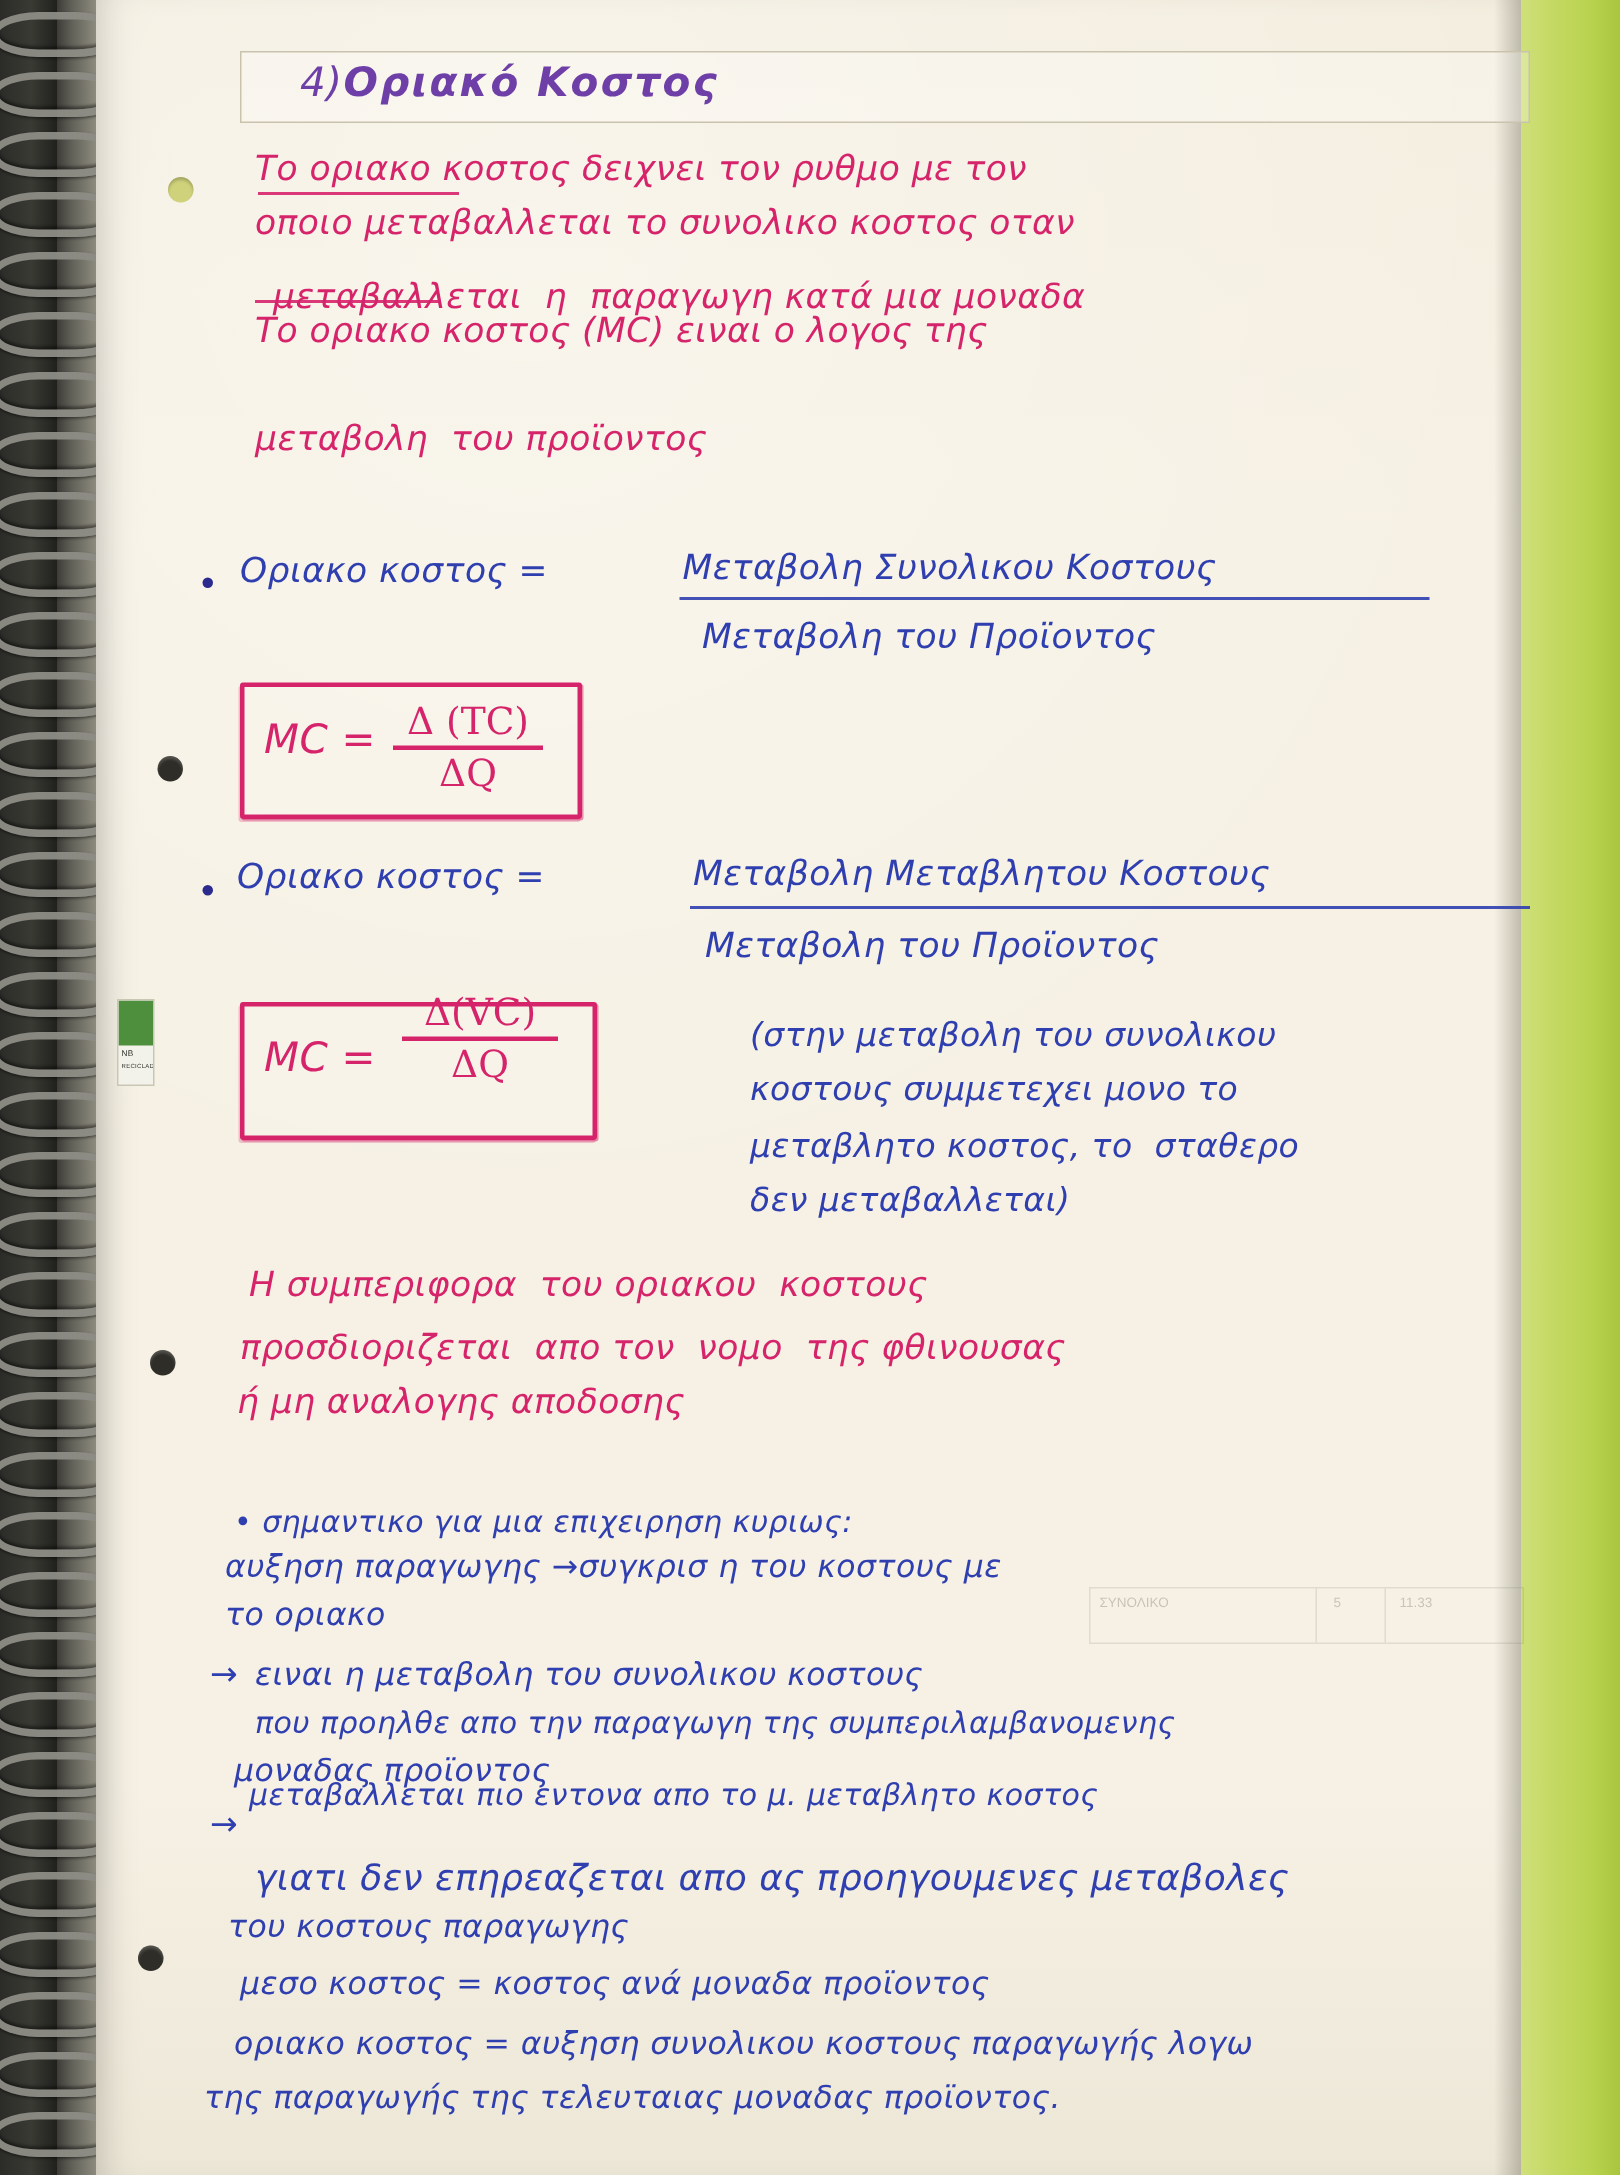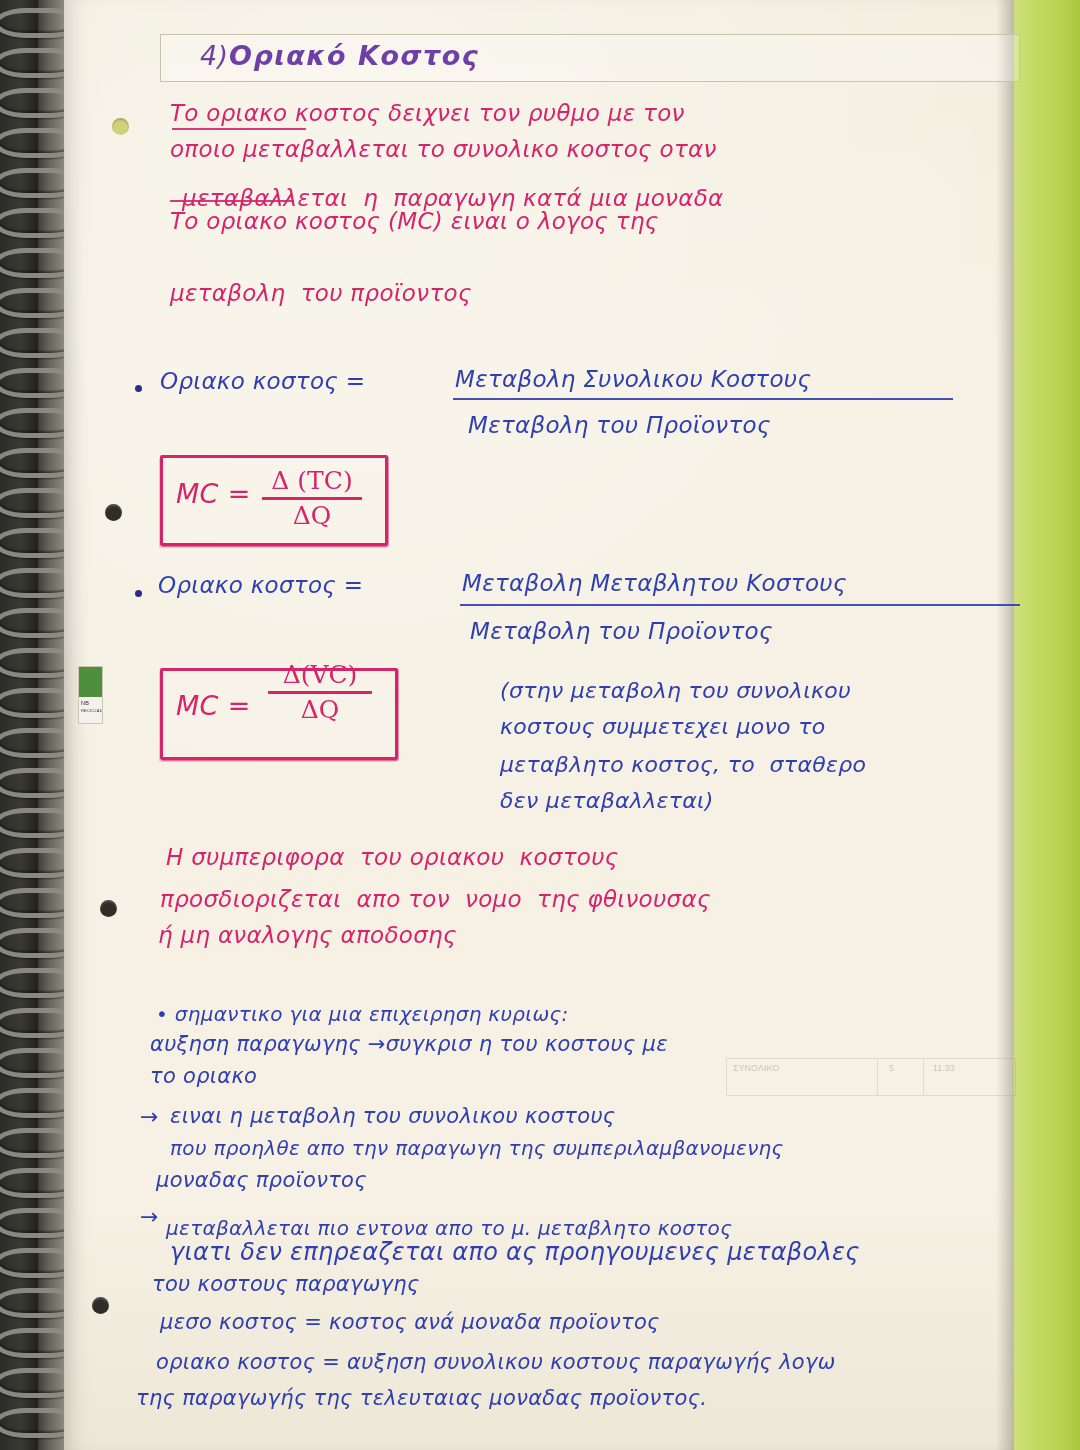--- a/index.html
+++ b/index.html
@@ -325,21 +325,21 @@
   <div class="hw blue italic" style="left:150px; top:1032px; font-size:21px;">αυξηση παραγωγης →συγκρισ η του κοστους με</div>
   <div class="hw blue italic" style="left:156px; top:1002px; font-size:20px;">• σημαντικο για μια επιχειρηση κυριως:</div>
   <div class="hw blue italic" style="left:150px; top:1064px; font-size:21px;">το οριακο</div>
 
   <div class="hw blue arrow" style="left:140px; top:1104px; font-size:22px;">→</div>
   <div class="hw blue italic" style="left:170px; top:1104px; font-size:21px;">ειναι η μεταβολη του συνολικου κοστους</div>
   <div class="hw blue italic" style="left:170px; top:1136px; font-size:20px;">που προηλθε απο την παραγωγη της συμπεριλαμβανομενης</div>
   <div class="hw blue italic" style="left:156px; top:1168px; font-size:21px;">μοναδας προϊοντος</div>
 
   <div class="hw blue arrow" style="left:140px; top:1204px; font-size:22px;">→</div>
-  <div class="hw blue italic" style="left:166px; top:1216px; font-size:20px;">μεταβαλλεται πιο εντονα απο το μ. μεταβλητο κοστος</div>
+  <div class="hw blue italic" style="left:166px; top:1184px; font-size:20px;">μεταβαλλεται πιο εντονα απο το μ. μεταβλητο κοστος</div>
   <div class="hw blue italic" style="left:170px; top:1238px; font-size:24px;">γιατι δεν επηρεαζεται απο ας προηγουμενες μεταβολες</div>
   <div class="hw blue italic" style="left:152px; top:1272px; font-size:21px;">του κοστους παραγωγης</div>
 
   <div class="hw blue italic" style="left:160px; top:1310px; font-size:21px;">μεσο κοστος = κοστος ανά μοναδα προϊοντος</div>
   <div class="hw blue italic" style="left:156px; top:1350px; font-size:21px;">οριακο κοστος = αυξηση συνολικου κοστους παραγωγής λογω</div>
   <div class="hw blue italic" style="left:136px; top:1386px; font-size:21px;">της παραγωγής της τελευταιας μοναδας προϊοντος.</div>
 
 </div>
 
 </body></html>

